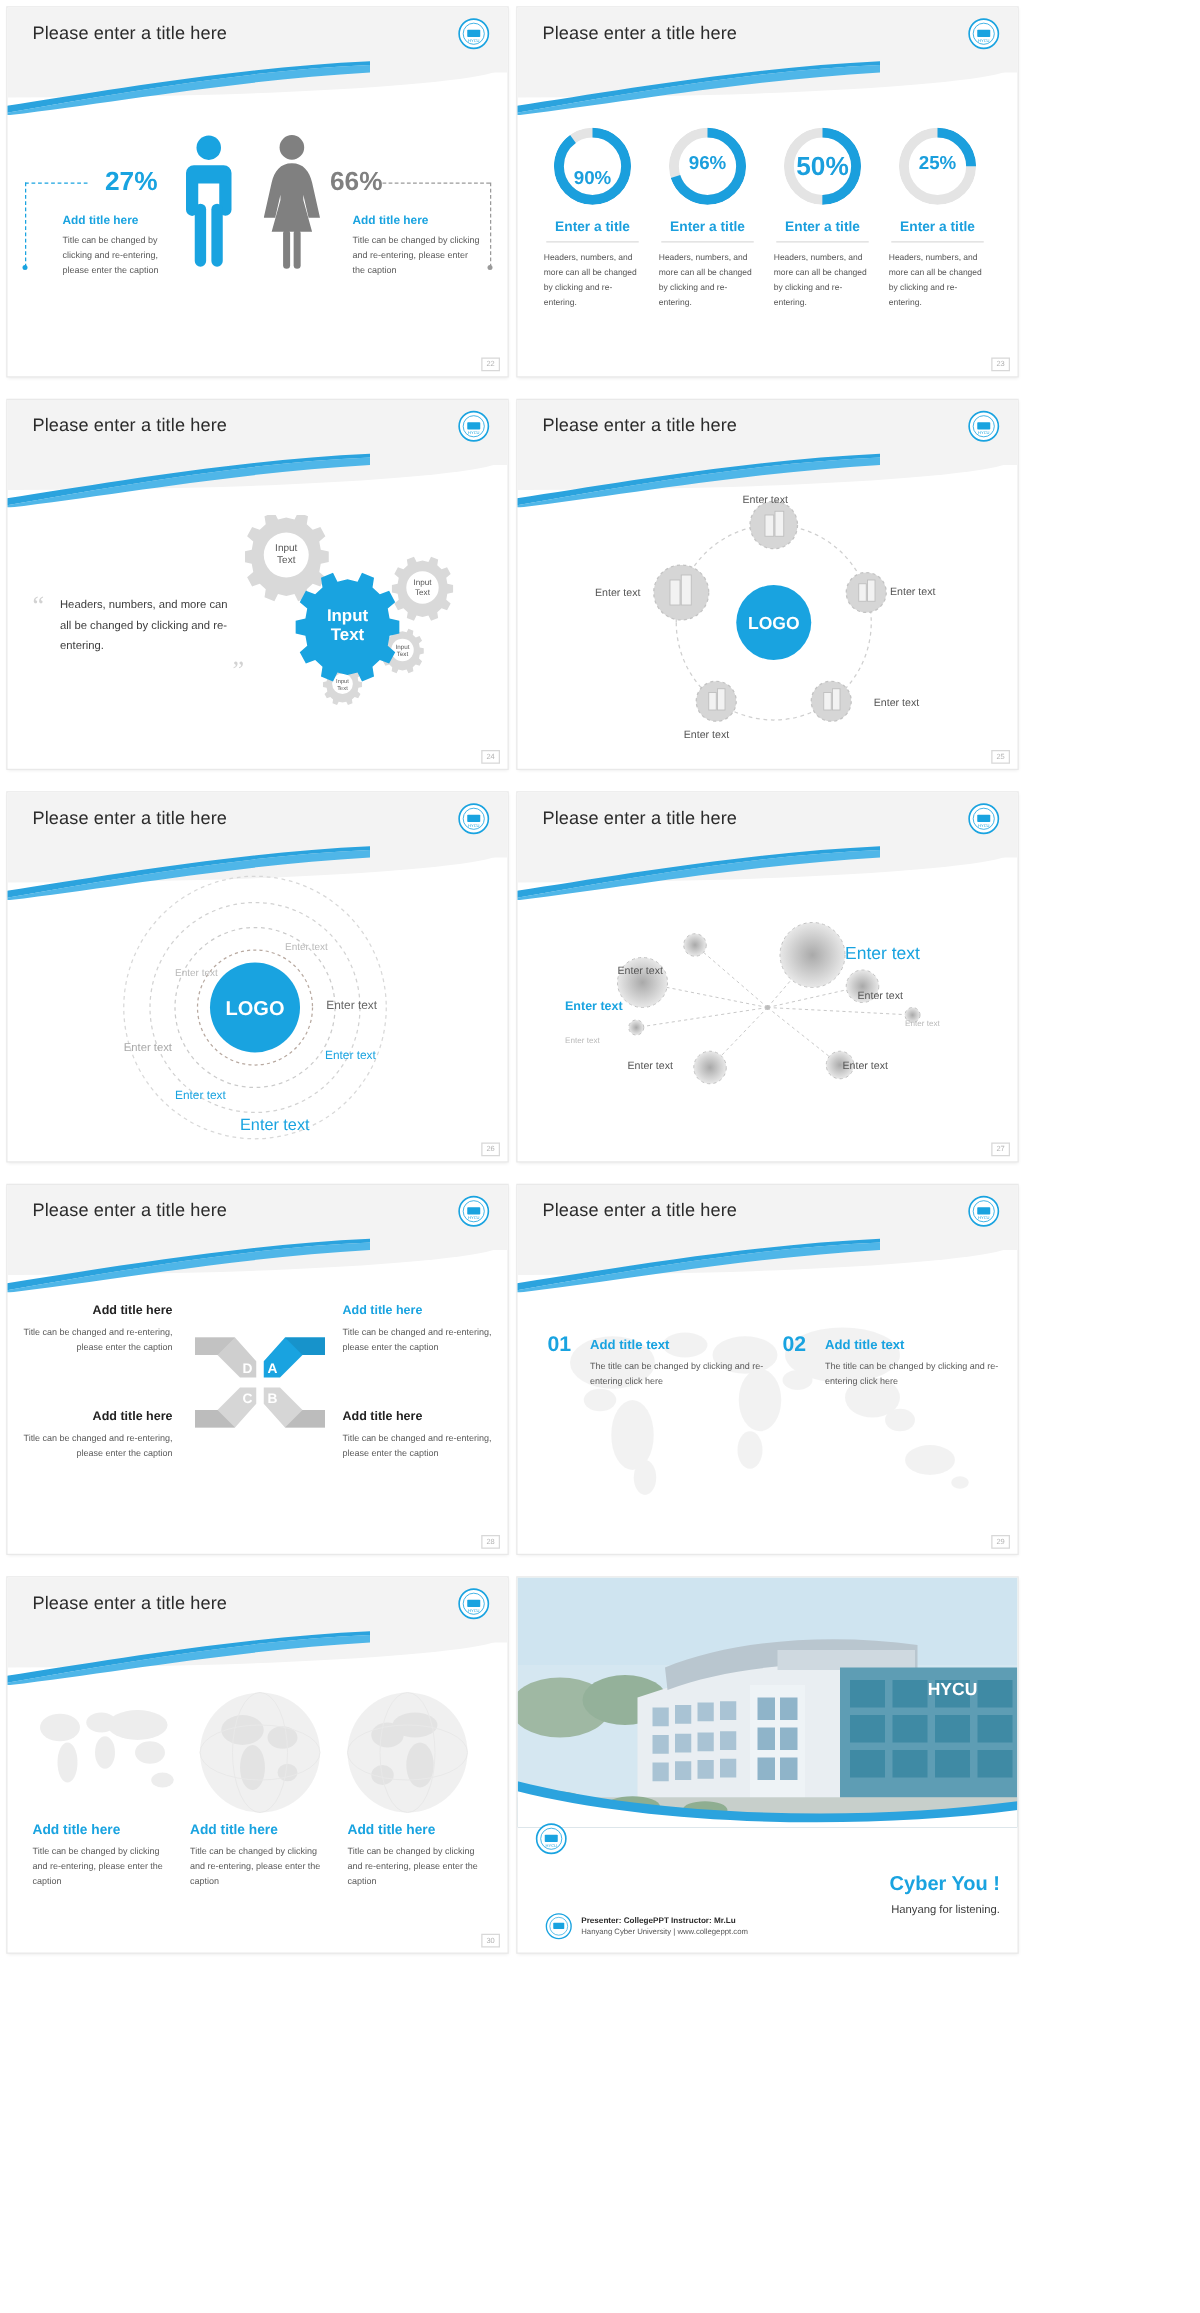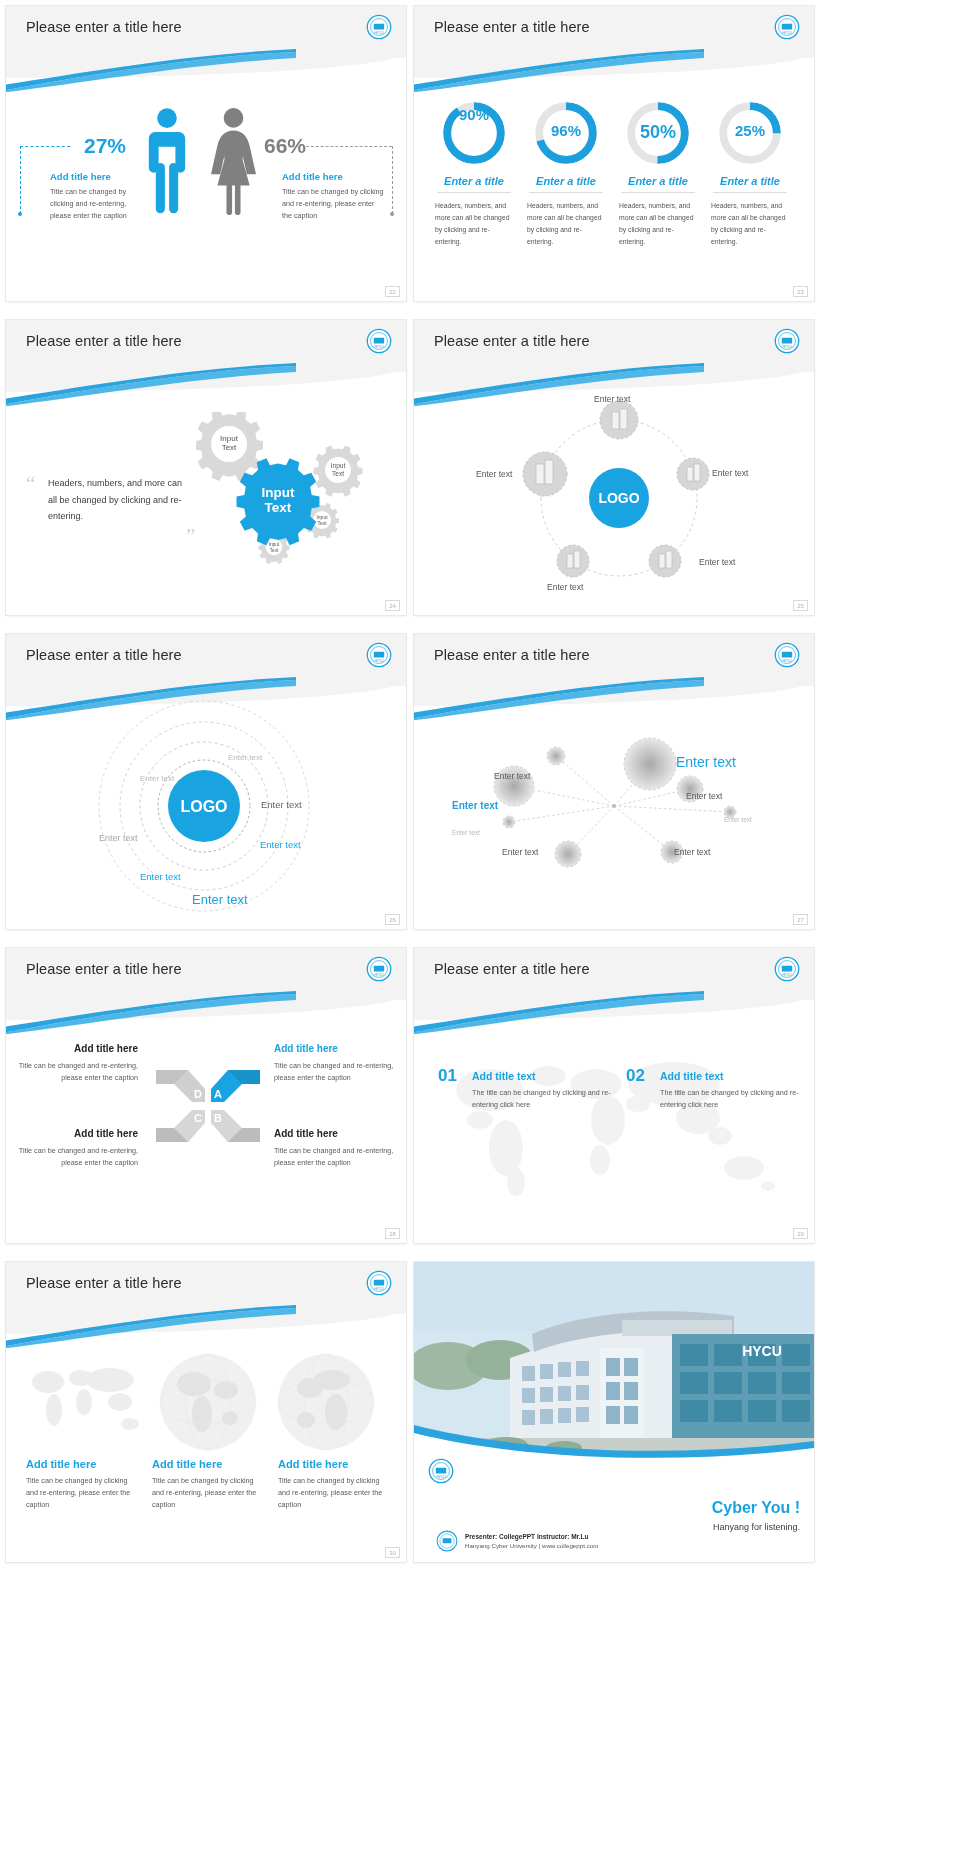--- a/index.html
+++ b/index.html
@@ -31,21 +31,21 @@
   .pct{font-size:21px;font-weight:bold;}
   .dashbox{position:absolute;border-left:1px dashed #19a3e0;}
   .dashline{position:absolute;border-top:1px dashed #19a3e0;}
   .dashbox-g{position:absolute;border-right:1px dashed #9a9a9a;}
   .dashline-g{position:absolute;border-top:1px dashed #9a9a9a;}
   .dot{position:absolute;width:4px;height:4px;border-radius:50%;}
 
   
   .donutcol{position:absolute;width:84px;text-align:center;}
   .donut{width:62px;height:62px;margin:0 auto;border-radius:50%;position:relative;}
-  .dttl{margin-top:7px;font-size:11px;font-weight:bold;color:#1b9fdd;font-style:italic;}
+  .dttl{margin-top:7px;font-size:11px;font-weight:bold;color:#1b9fdd;}
   .dsep{margin:5px auto 0;width:74px;height:1px;background:#dcdcdc;}
   .quote{position:absolute;font-size:21px;color:#d2d2d2;font-family:"Liberation Serif",serif;}
   .etxt{position:absolute;font-size:8.5px;color:#555;white-space:nowrap;}
   .etxt.b{color:#19a3e0;}
   .etxt.g{color:#b9b9b9;}
 
   
   .photo{position:absolute;left:0;top:52px;width:400px;height:178px;
       background:linear-gradient(#cfe3ef 0%,#d9e8f1 28%,#c9dbe6 55%,#bfd4dd 100%);
       overflow:hidden;}
@@ -117,21 +117,21 @@
   <svg class="band" viewBox="0 0 430 44" preserveAspectRatio="none">
     <path d="M0 44 C90 28 200 8 300 4 L300 10 C195 16 95 34 12 44 Z" fill="#4fb6e8"></path>
     <path d="M0 44 C90 28 200 8 300 4 L300 1 C190 6 80 26 0 38 Z" fill="#2ba3de"></path>
   </svg>
 
   <div class="donutcol" style="left:18px;top:96px;">
     <svg class="donut" viewBox="0 0 36 36">
       <circle cx="18" cy="18" r="15.6" fill="none" stroke="#e4e4e4" stroke-width="4.6"></circle>
       <circle cx="18" cy="18" r="15.6" fill="none" stroke="#1b9fdd" stroke-width="4.6" stroke-dasharray="88.2 9.8" stroke-linecap="butt" transform="rotate(-90 18 18)"></circle>
     </svg>
-    <div style="position:absolute;left:0;top:4px;width:84px;text-align:center;font-size:15px;font-weight:bold;color:#1b9fdd;">90%</div>
+    <div style="position:absolute;left:0;top:32px;width:84px;text-align:center;font-size:15px;font-weight:bold;color:#1b9fdd;">90%</div>
     <div class="dttl">Enter a title</div>
     <div class="dsep"></div>
     <div class="cap-c" style="margin-top:7px;text-align:left;padding:0 3px;">Headers, numbers, and more can all be changed by clicking and re-entering.</div>
   </div>
 
   <div class="donutcol" style="left:110px;top:96px;">
     <svg class="donut" viewBox="0 0 36 36">
       <circle cx="18" cy="18" r="15.6" fill="none" stroke="#e4e4e4" stroke-width="4.6"></circle>
       <circle cx="18" cy="18" r="15.6" fill="none" stroke="#1b9fdd" stroke-width="4.6" stroke-dasharray="68.6 29.4" stroke-linecap="butt" transform="rotate(-90 18 18)"></circle>
     </svg>
@@ -139,21 +139,21 @@
     <div class="dttl">Enter a title</div>
     <div class="dsep"></div>
     <div class="cap-c" style="margin-top:7px;text-align:left;padding:0 3px;">Headers, numbers, and more can all be changed by clicking and re-entering.</div>
   </div>
 
   <div class="donutcol" style="left:202px;top:96px;">
     <svg class="donut" viewBox="0 0 36 36">
       <circle cx="18" cy="18" r="15.6" fill="none" stroke="#e4e4e4" stroke-width="4.6"></circle>
       <circle cx="18" cy="18" r="15.6" fill="none" stroke="#1b9fdd" stroke-width="4.6" stroke-dasharray="49 49" stroke-linecap="butt" transform="rotate(-90 18 18)"></circle>
     </svg>
-    <div style="position:absolute;left:0;top:20px;width:84px;text-align:center;font-size:18px;font-weight:bold;color:#1b9fdd;">50%</div>
+    <div style="position:absolute;left:0;top:20px;width:84px;text-align:center;font-size:21px;font-weight:bold;color:#1b9fdd;">50%</div>
     <div class="dttl">Enter a title</div>
     <div class="dsep"></div>
     <div class="cap-c" style="margin-top:7px;text-align:left;padding:0 3px;">Headers, numbers, and more can all be changed by clicking and re-entering.</div>
   </div>
 
   <div class="donutcol" style="left:294px;top:96px;">
     <svg class="donut" viewBox="0 0 36 36">
       <circle cx="18" cy="18" r="15.6" fill="none" stroke="#e4e4e4" stroke-width="4.6"></circle>
       <circle cx="18" cy="18" r="15.6" fill="none" stroke="#1b9fdd" stroke-width="4.6" stroke-dasharray="24.5 73.5" stroke-linecap="butt" transform="rotate(-90 18 18)"></circle>
     </svg>

